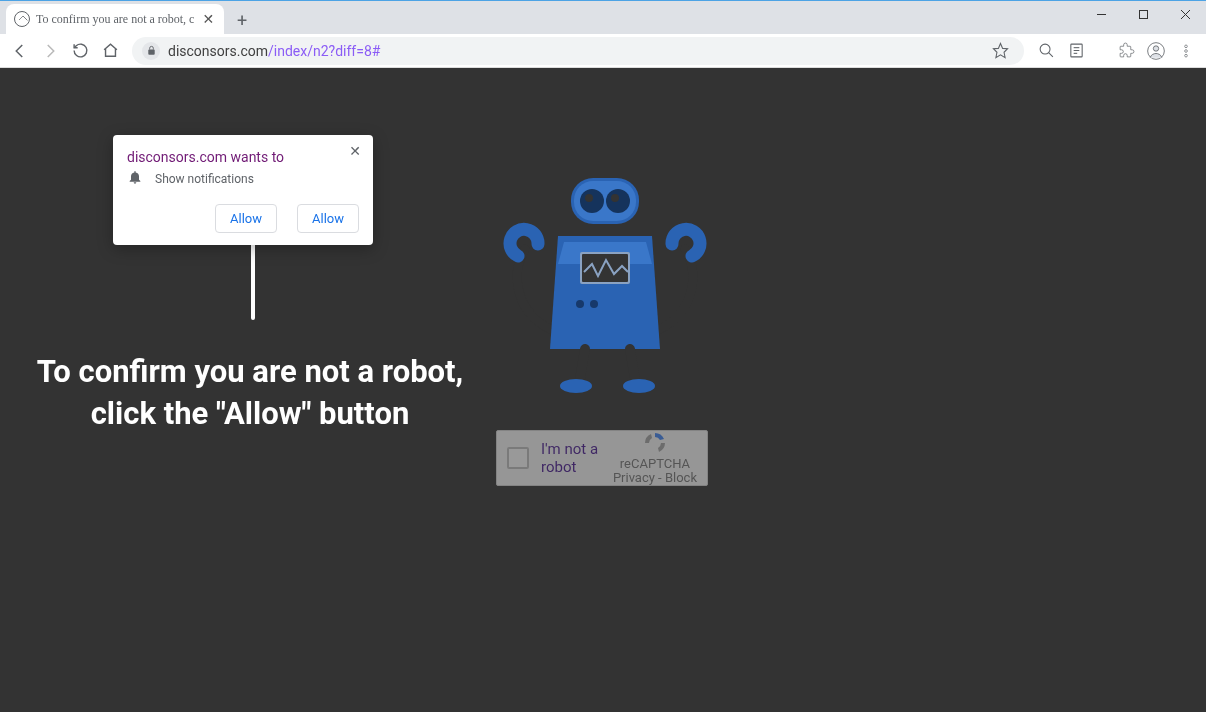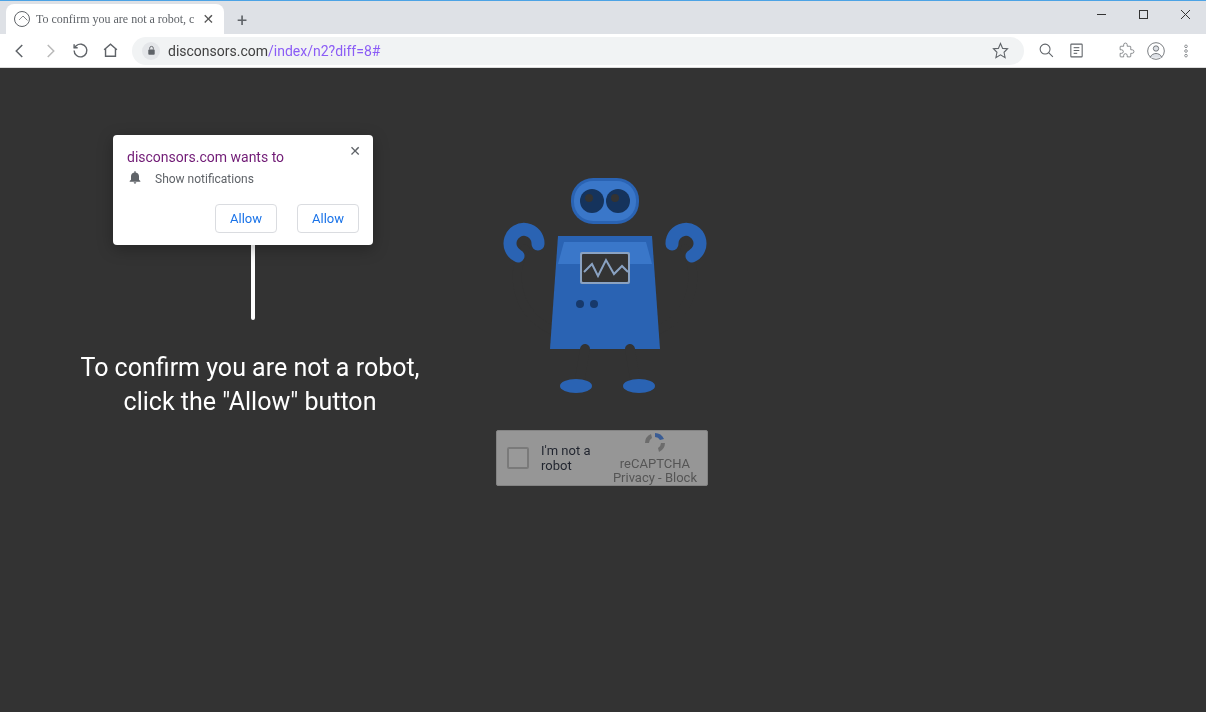--- a/index.html
+++ b/index.html
@@ -79,21 +79,21 @@
   height: calc(712px - 34px - 34px);
   background: #333333;
   position: relative;
   color: #fff;
 }
 .arrow-wrap {
   position: absolute; left: 218px; top: 130px; width: 70px; height: 126px;
 }
 .instruction-text {
   position: absolute; left: 0; width: 500px; top: 283px;
-  font-size: 25px; font-weight: 400; line-height: 1.35;
+  font-size: 31px; font-weight: 700; line-height: 1.35;
   text-align: center;
   font-family: Arial, sans-serif;
 }
 
 
 .robot {
   position: absolute; left: 480px; top: 96px; width: 250px; height: 240px;
 }
 
 
@@ -101,21 +101,21 @@
   position: absolute; left: 496px; top: 362px;
   width: 212px; height: 56px; background: #f9f9f9; border: 1px solid #d3d3d3;
   border-radius: 2px; display: flex; align-items: center; padding: 0 10px;
   opacity: 0.5;
   color: #222; font-size: 12px;
 }
 .recaptcha .cb {
   width: 22px; height: 22px; border: 2px solid #c1c1c1; background: #fff; border-radius: 2px;
   margin-right: 12px;
 }
-.recaptcha .txt { flex: 1; font-size: 13px; color: #0f172a; }
+.recaptcha .txt { flex: 1; font-size: 15px; color: #4c1d95; }
 .recaptcha .badge { text-align: center; font-size: 13px; color: #777; line-height: 1.1; }
 .recaptcha .badge .logo { width: 28px; height: 24px; margin: 0 auto 2px; }
 
 
 .perm-popup {
   position: absolute; left: 113px; top: 67px;
   width: 260px; background: #fff; border-radius: 4px;
   box-shadow: 0 4px 16px rgba(0,0,0,0.28);
   padding: 14px 14px 12px 14px;
   color: #3c4043; z-index: 10;

